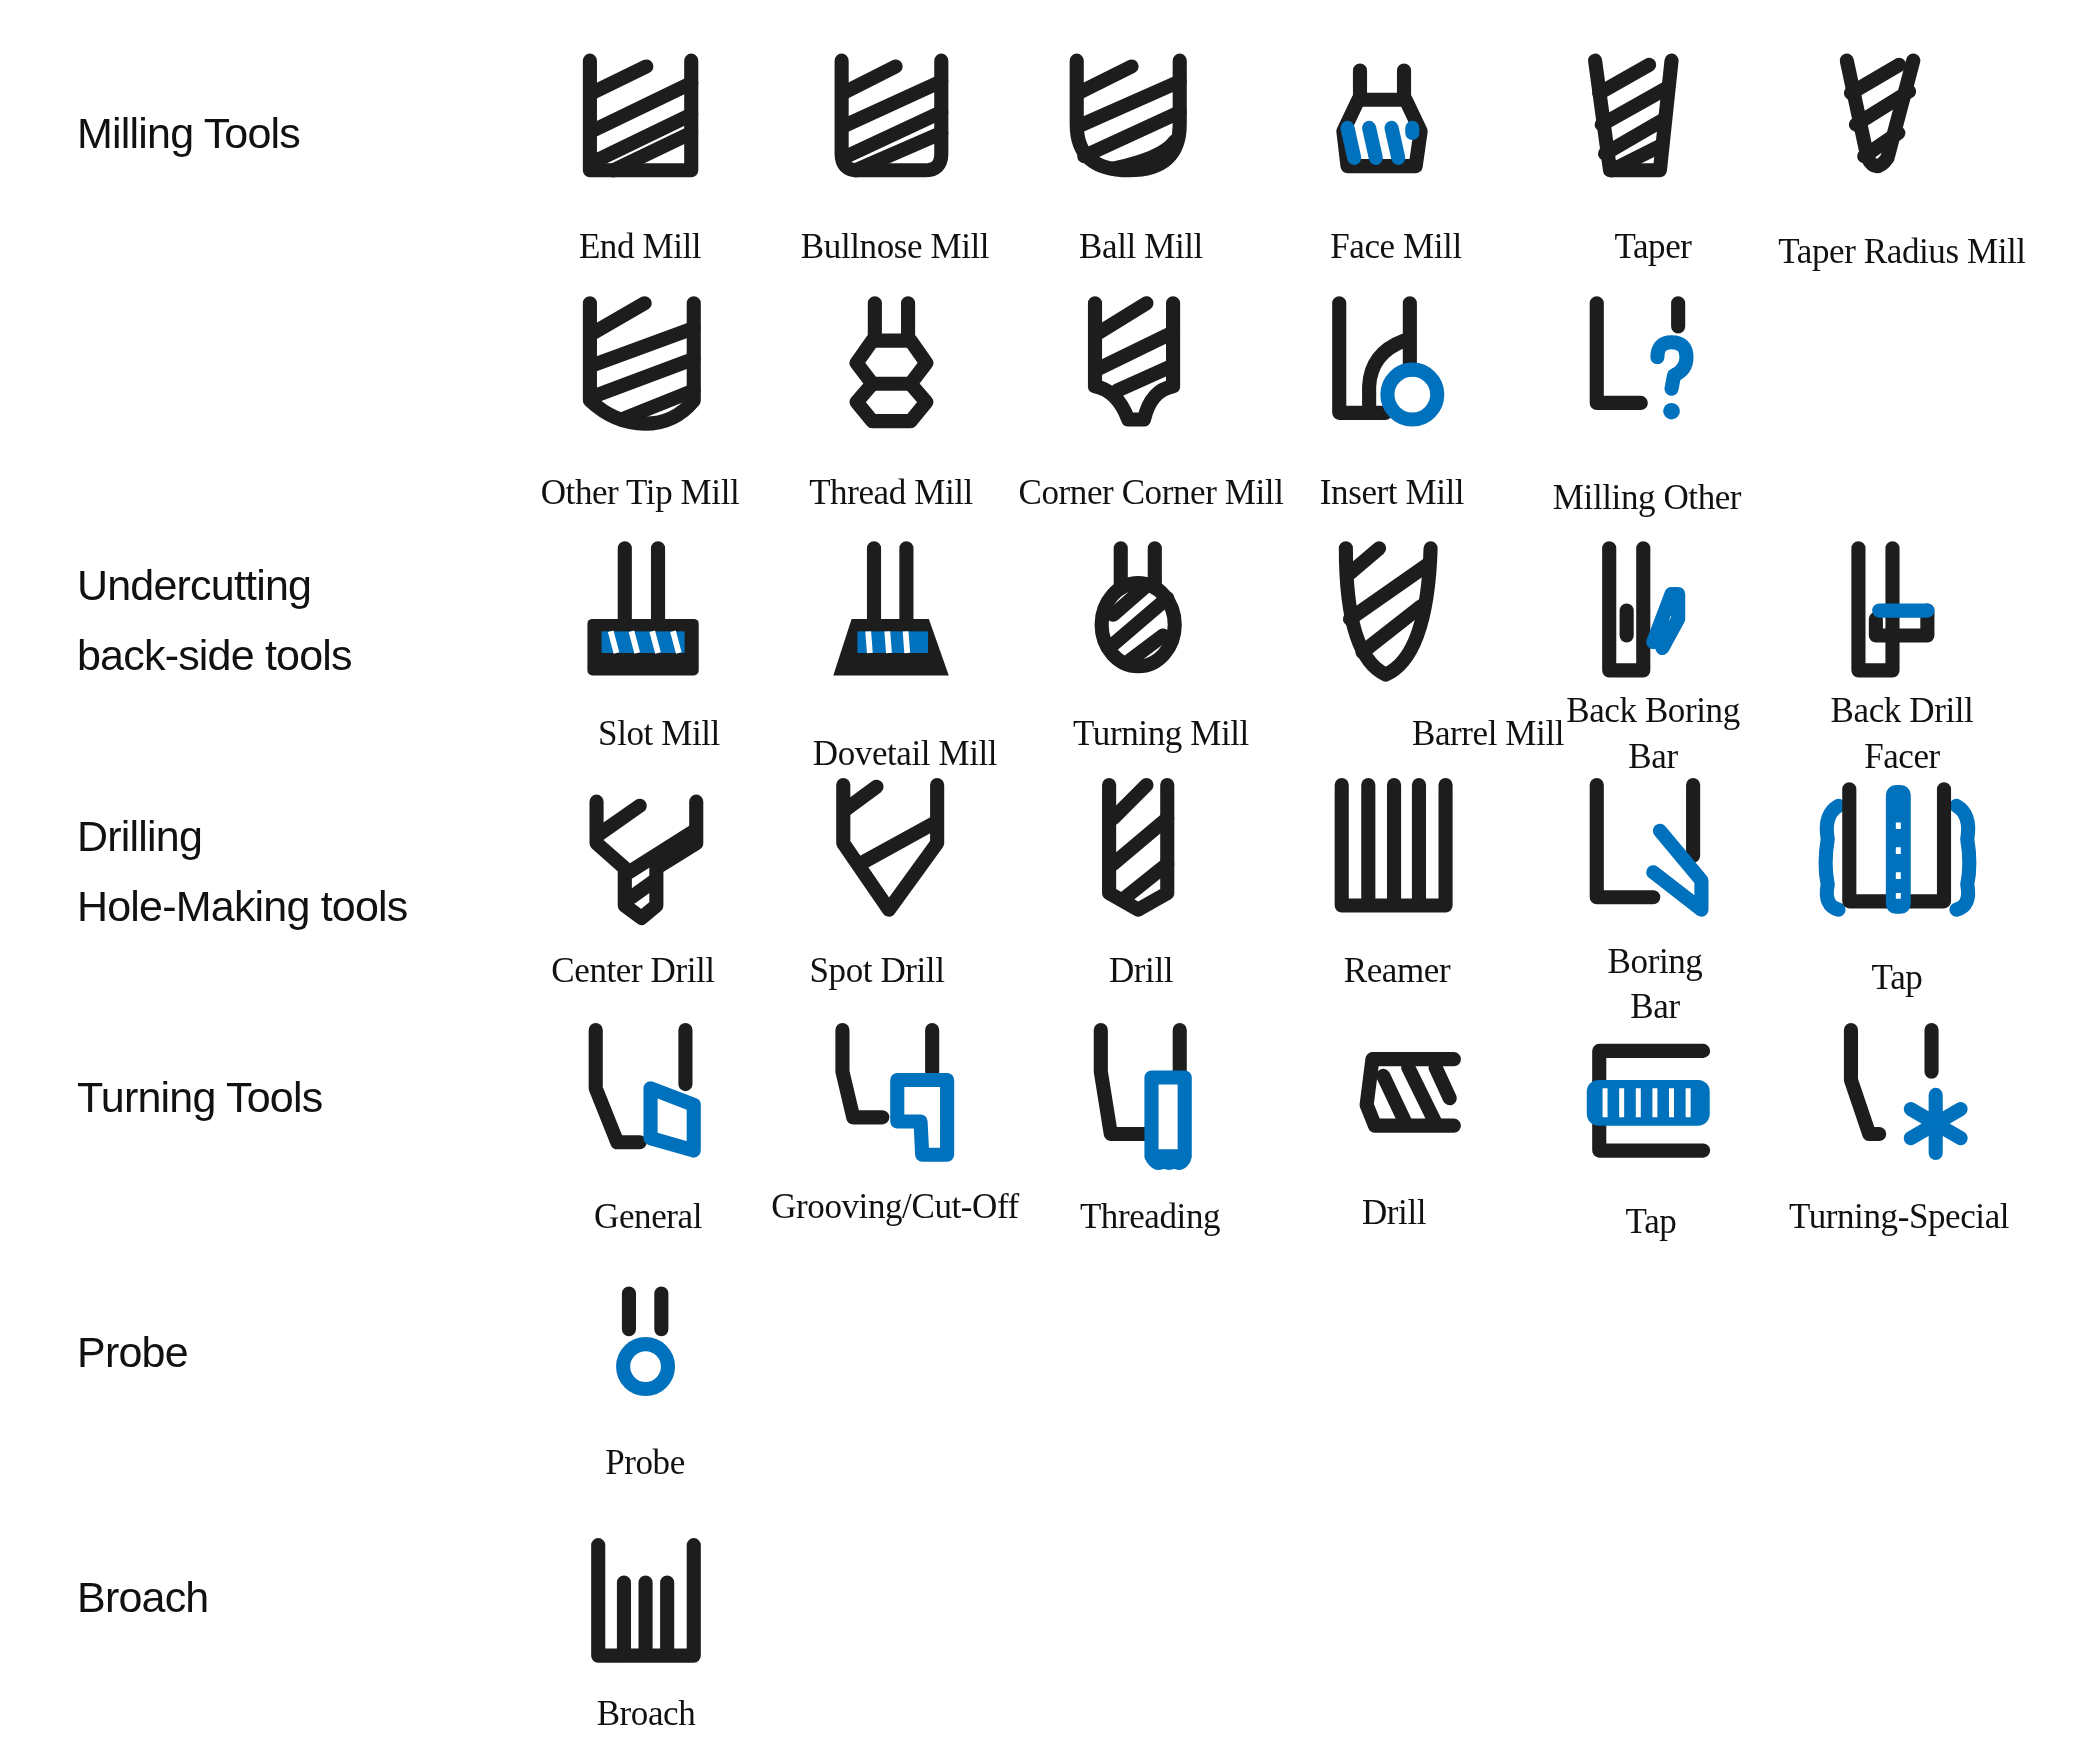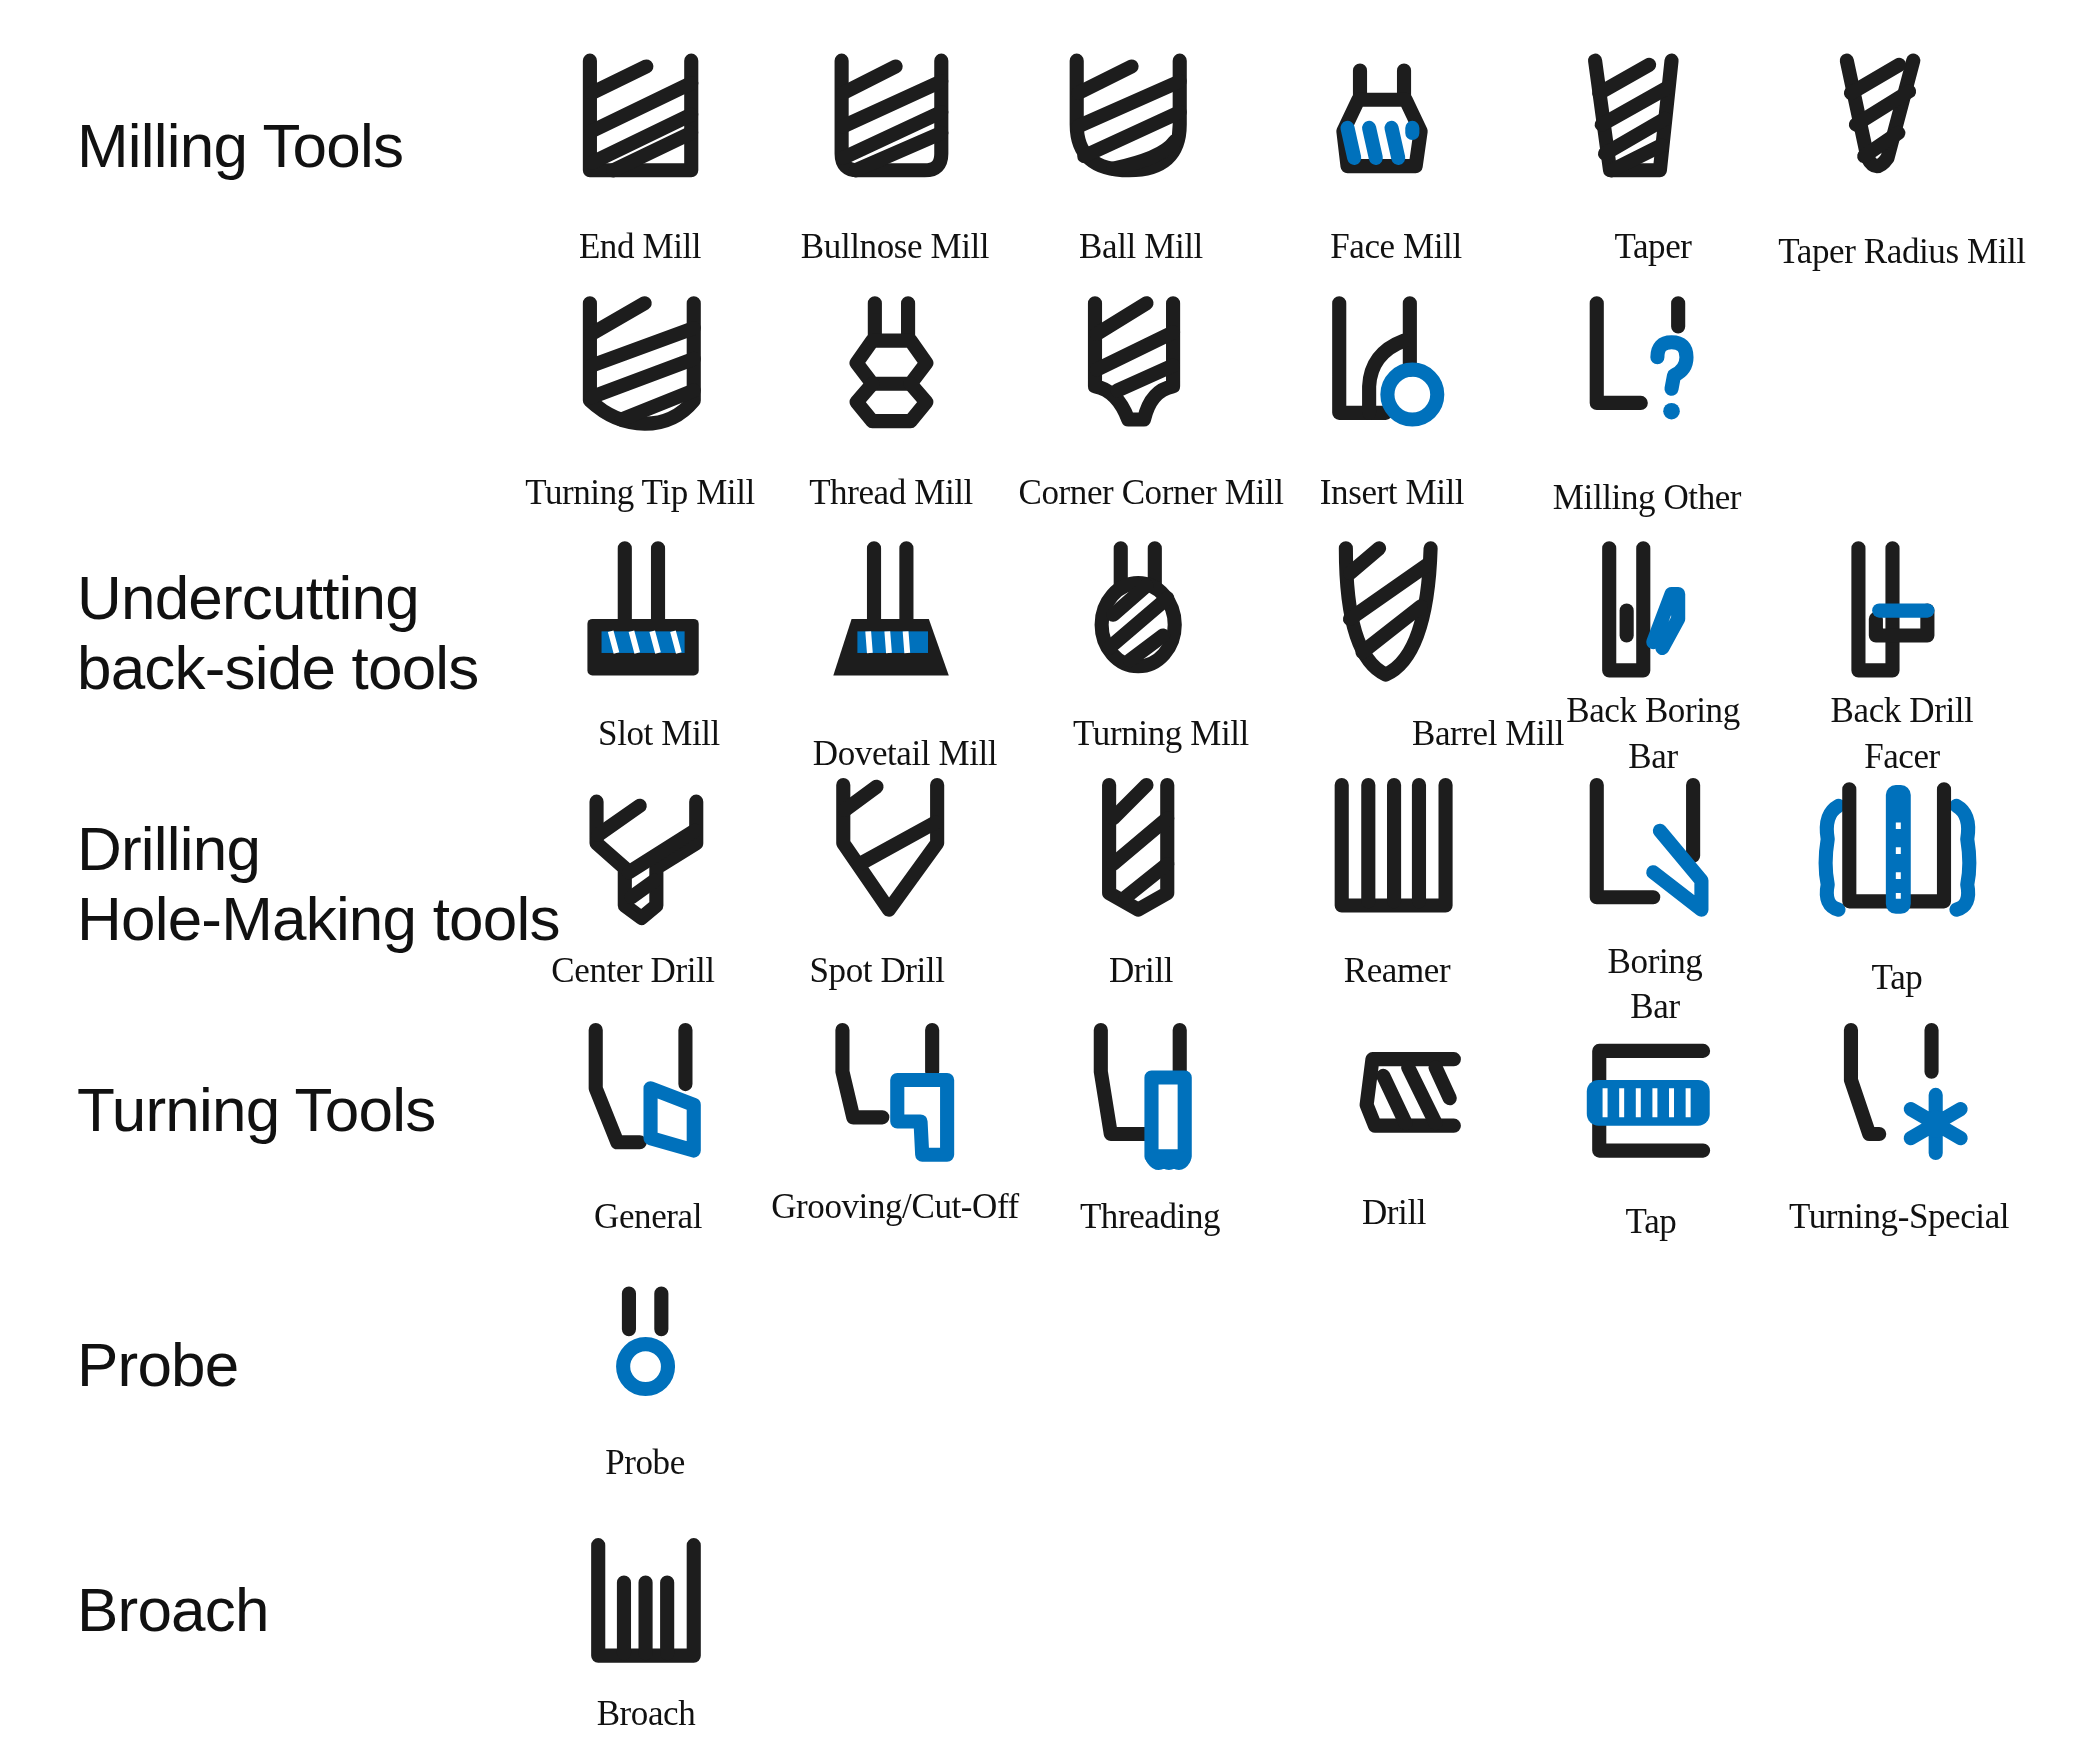--- a/index.html
+++ b/index.html
@@ -1,18 +1,18 @@
 <!DOCTYPE html>
 <html style="font-size:13.3px"><head>
 <meta charset="utf-8">
 <style>
   html, body { margin:0; padding:0; background:#ffffff; }
   body { width:2077px; height:1757px; position:relative; overflow:hidden;
          font-family:"Liberation Sans", "DejaVu Sans", sans-serif; color:#111; }
-  .heading { position:absolute; left:77px; font-size:62px; line-height:70px; letter-spacing:-0.8px; white-space:nowrap;margin-top:13px; }
+  .heading { position:absolute; left:77px; font-size:43px; line-height:70px; letter-spacing:-0.8px; white-space:nowrap; }
   .label { position:absolute; font-size:35px; line-height:45px; text-align:center; white-space:nowrap; transform:translateX(-50%); letter-spacing:-0.4px;font-family:Liberation Serif, serif; }
   .icon { position:absolute; overflow:visible; }
   svg .k { stroke:#1d1d1d; stroke-width:17; fill:none; stroke-linecap:round; stroke-linejoin:round; }
   svg .kf { fill:#1d1d1d; }
   svg .b { stroke:#0071bc; stroke-width:17; fill:none; stroke-linecap:round; stroke-linejoin:round; }
   svg .bf { fill:#0071bc; }
 </style>
 </head>
 <body>
 
@@ -202,21 +202,21 @@
   </g>
 </svg>
 
 <div class="label" style="left:640px;top:224px">End Mill</div>
 <div class="label" style="left:895px;top:224px">Bullnose Mill</div>
 <div class="label" style="left:1141px;top:224px">Ball Mill</div>
 <div class="label" style="left:1396px;top:224px">Face Mill</div>
 <div class="label" style="left:1653px;top:224px">Taper</div>
 <div class="label" style="left:1902px;top:229px">Taper Radius Mill</div>
 
-<div class="label" style="left:640px;top:470px">Turning Tip Mill</div>
+<div class="label" style="left:640px;top:470px">Other Tip Mill</div>
 <div class="label" style="left:891px;top:470px">Thread Mill</div>
 <div class="label" style="left:1151px;top:470px">Corner Corner Mill</div>
 <div class="label" style="left:1392px;top:470px">Insert Mill</div>
 <div class="label" style="left:1647px;top:475px">Milling Other</div>
 
 <div class="label" style="left:659px;top:711px">Slot Mill</div>
 <div class="label" style="left:905px;top:731px">Dovetail Mill</div>
 <div class="label" style="left:1161px;top:711px">Turning Mill</div>
 <div class="label" style="left:1488px;top:711px">Barrel Mill</div>
 <div class="label" style="left:1653px;top:688px">Back Boring</div>

